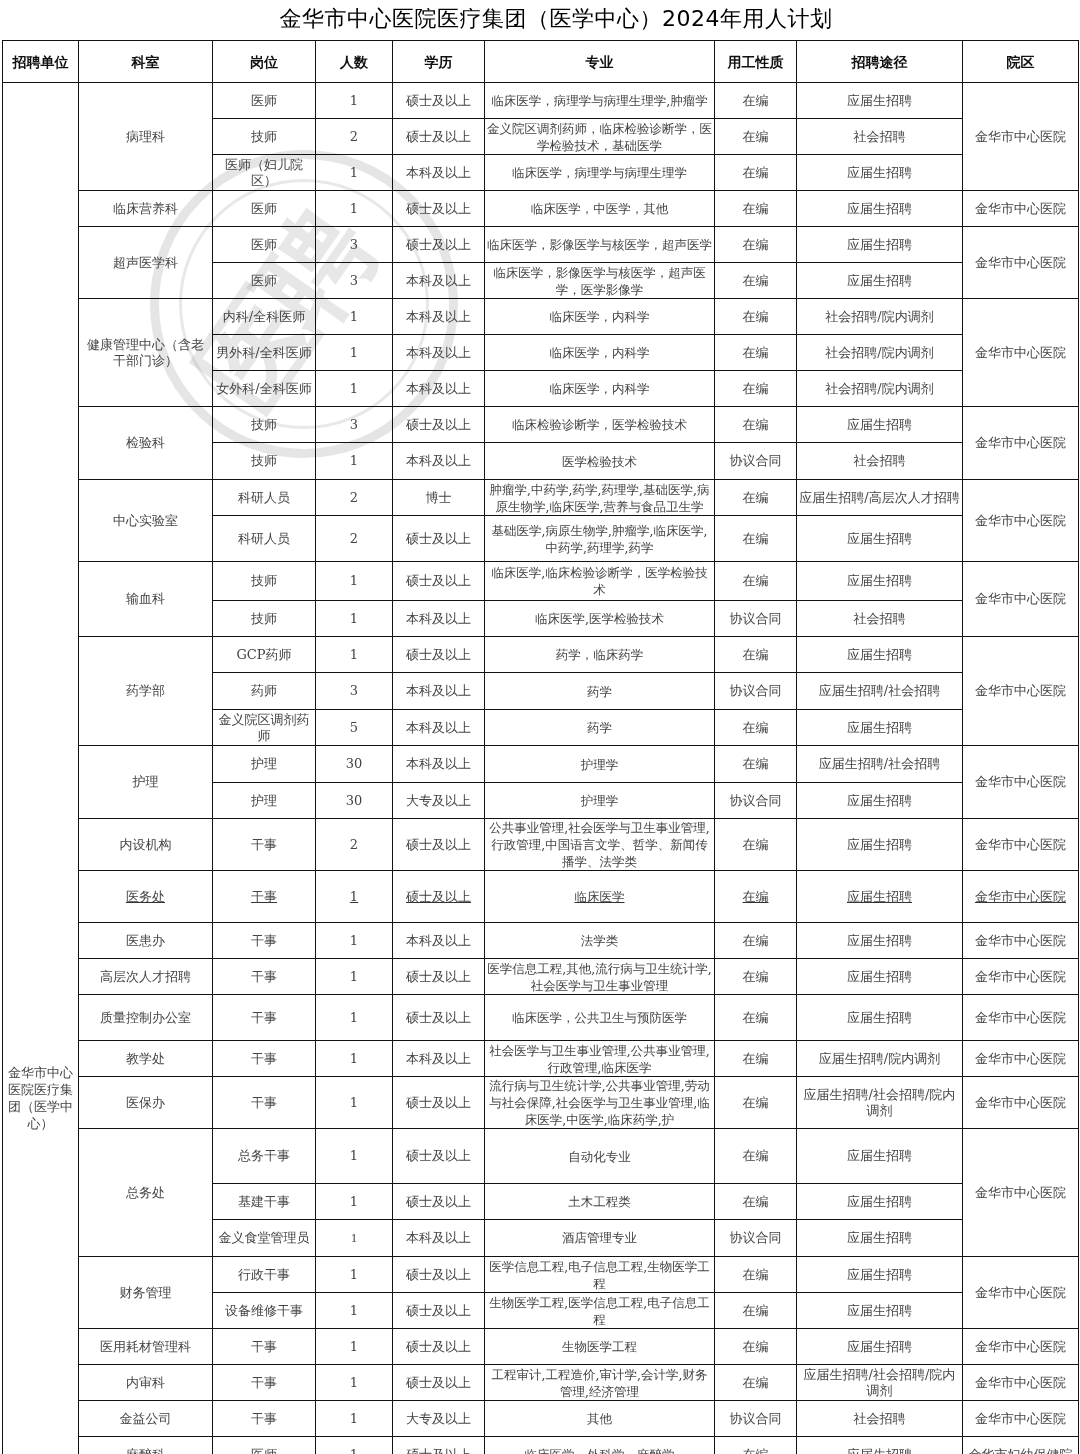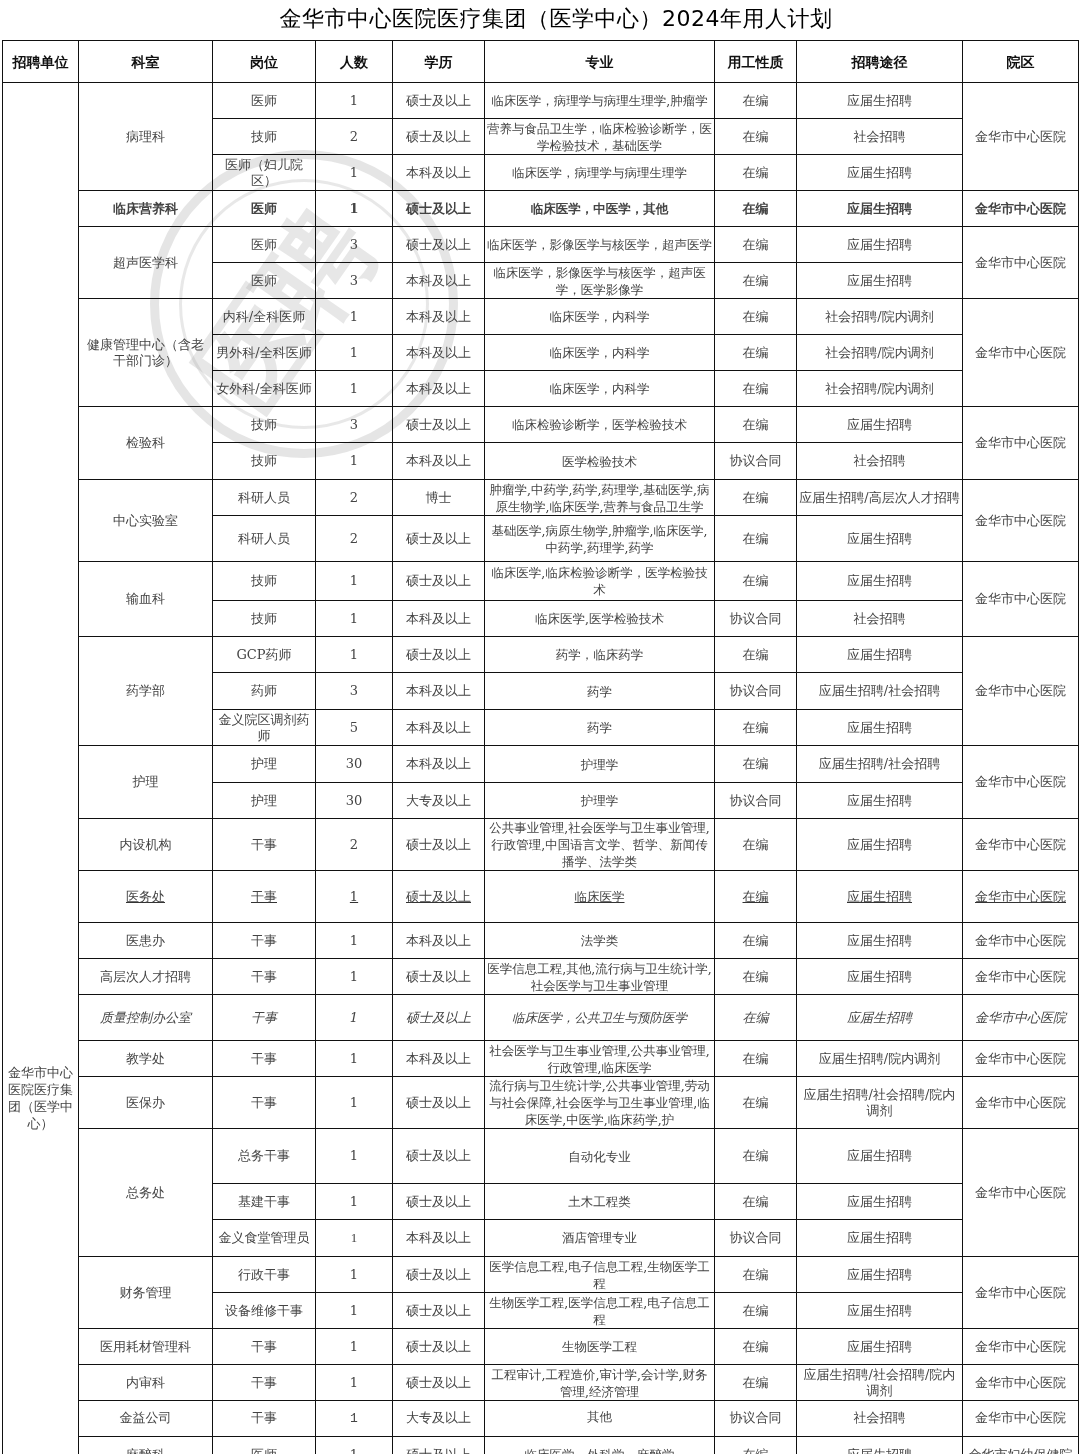--- a/index.html
+++ b/index.html
@@ -68,33 +68,33 @@
         <td>硕士及以上</td>
         <td class="major">临床医学，病理学与病理生理学,肿瘤学</td>
         <td>在编</td>
         <td>应届生招聘</td>
         <td rowspan="3">金华市中心医院</td>
       </tr>
       <tr style="height: 36px;">
         <td>技师</td>
         <td>2</td>
         <td>硕士及以上</td>
-        <td class="major">营养与食品卫生学，临床检验诊断学，医学检验技术，基础医学</td>
+        <td class="major">金义院区调剂药师，临床检验诊断学，医学检验技术，基础医学</td>
         <td>在编</td>
         <td>社会招聘</td>
       </tr>
       <tr style="height: 36px;">
         <td>医师（妇儿院区）</td>
         <td>1</td>
         <td>本科及以上</td>
         <td class="major">临床医学，病理学与病理生理学</td>
         <td>在编</td>
         <td>应届生招聘</td>
       </tr>
-      <tr style="height: 36px; font-weight: bold;">
+      <tr style="height: 36px;">
         <td rowspan="1">临床营养科</td>
         <td>医师</td>
         <td>1</td>
         <td>硕士及以上</td>
         <td class="major">临床医学，中医学，其他</td>
         <td>在编</td>
         <td>应届生招聘</td>
         <td rowspan="1">金华市中心医院</td>
       </tr>
       <tr style="height: 36px;">
@@ -272,21 +272,21 @@
       <tr style="height: 36px;">
         <td rowspan="1">高层次人才招聘</td>
         <td>干事</td>
         <td>1</td>
         <td>硕士及以上</td>
         <td class="major">医学信息工程,其他,流行病与卫生统计学,社会医学与卫生事业管理</td>
         <td>在编</td>
         <td>应届生招聘</td>
         <td rowspan="1">金华市中心医院</td>
       </tr>
-      <tr style="height: 46px; font-style: italic;">
+      <tr style="height: 46px;">
         <td rowspan="1">质量控制办公室</td>
         <td>干事</td>
         <td>1</td>
         <td>硕士及以上</td>
         <td class="major">临床医学，公共卫生与预防医学</td>
         <td>在编</td>
         <td>应届生招聘</td>
         <td rowspan="1">金华市中心医院</td>
       </tr>
       <tr style="height: 36px;">
@@ -366,21 +366,21 @@
       <tr style="height: 36px;">
         <td rowspan="1">内审科</td>
         <td>干事</td>
         <td>1</td>
         <td>硕士及以上</td>
         <td class="major">工程审计,工程造价,审计学,会计学,财务管理,经济管理</td>
         <td>在编</td>
         <td>应届生招聘/社会招聘/院内调剂</td>
         <td rowspan="1">金华市中心医院</td>
       </tr>
-      <tr style="height: 36px; font-family: Liberation Mono, monospace;">
+      <tr style="height: 36px;">
         <td rowspan="1">金益公司</td>
         <td>干事</td>
         <td>1</td>
         <td>大专及以上</td>
         <td class="major">其他</td>
         <td>协议合同</td>
         <td>社会招聘</td>
         <td rowspan="1">金华市中心医院</td>
       </tr>
       <tr style="height: 36px;">

